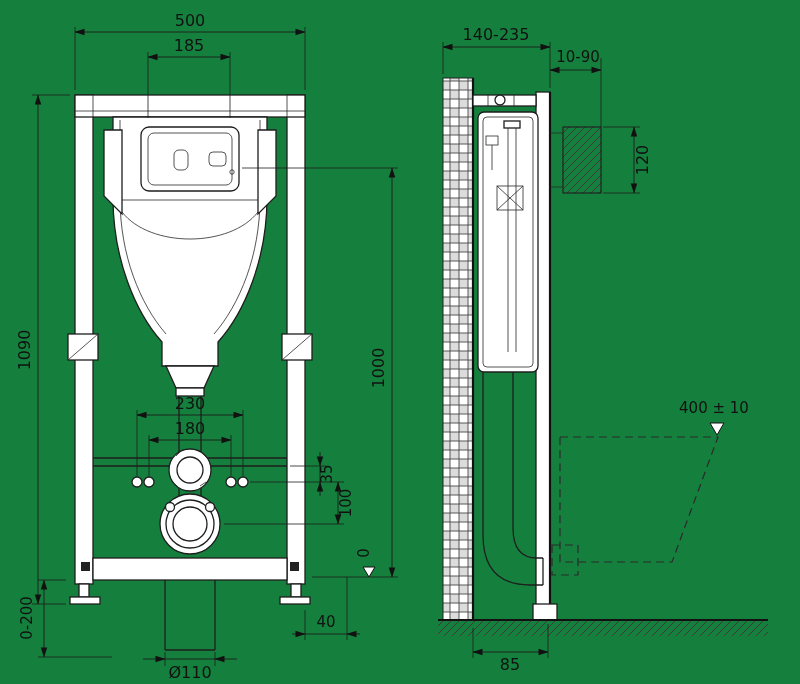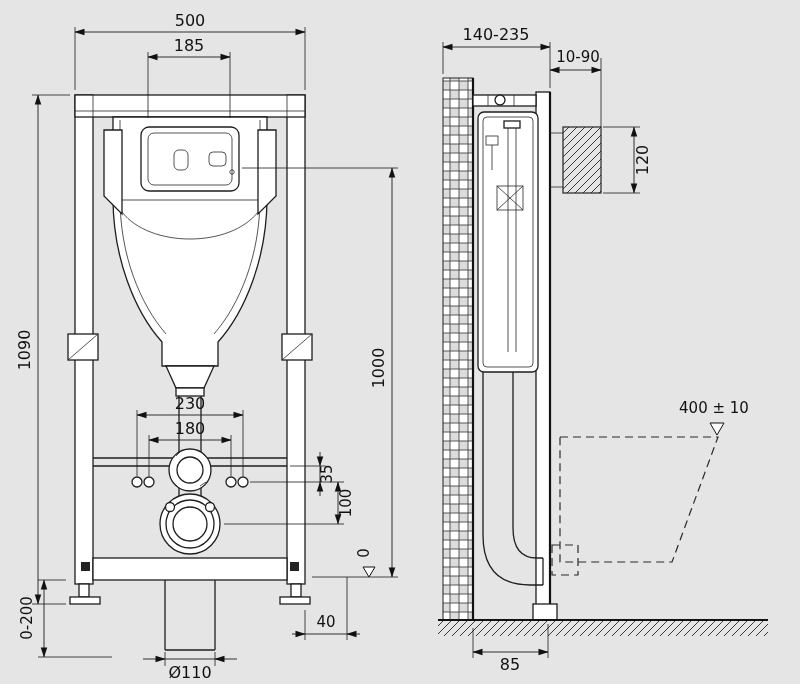--- a/index.html
+++ b/index.html
@@ -1,16 +1,16 @@
 <!DOCTYPE html>
 <html><head>
 <meta charset="utf-8">
 <style>
   html,body{margin:0;padding:0;background:#fff;}
-  #page{width:800px;height:684px;background:#e5e5e5;position:relative;overflow:hidden;}
+  #page{width:800px;height:684px;background:#15803d;position:relative;overflow:hidden;}
   svg{display:block;}
   .ln{stroke:#1e1e1e;stroke-width:1.3;fill:none;}
   .thin{stroke:#2a2a2a;stroke-width:0.8;fill:none;}
   .bold{stroke:#111;stroke-width:2.2;fill:none;}
   .wfill{fill:#fff;stroke:#1e1e1e;stroke-width:1.3;}
   .dk{fill:#222;stroke:none;}
   .dim{stroke:#1c1c1c;stroke-width:0.9;fill:none;}
   .ext{stroke:#1c1c1c;stroke-width:0.8;fill:none;}
   .dash{stroke:#2a2a2a;stroke-width:1.2;fill:none;stroke-dasharray:8 5;}
   text{font-family:"DejaVu Sans","Liberation Sans",sans-serif;font-size:16px;fill:#111;text-anchor:middle;}

